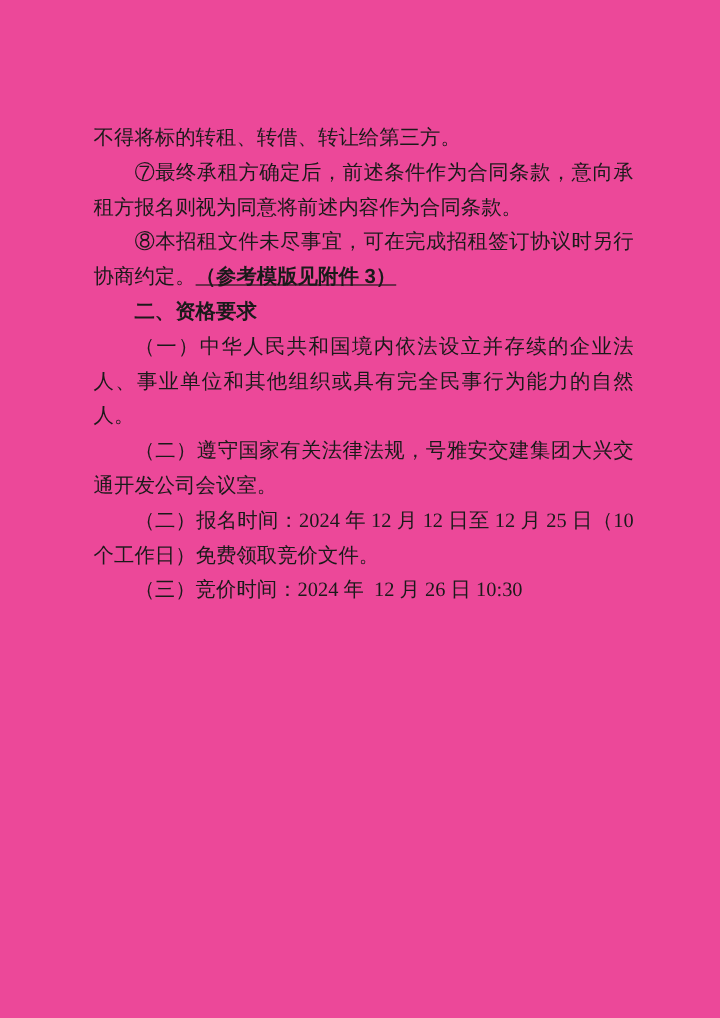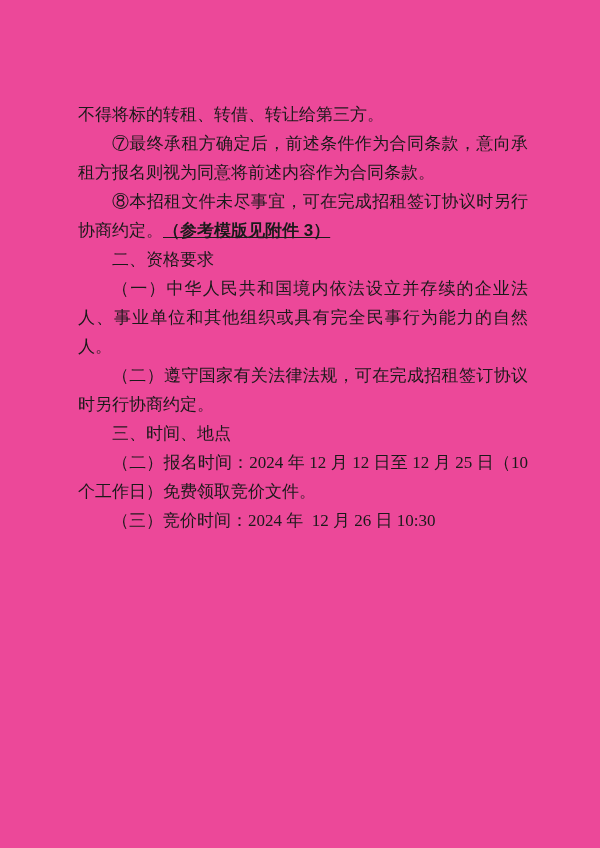--- a/index.html
+++ b/index.html
@@ -28,21 +28,21 @@
     text-align: justify;
     text-justify: inter-character;
     text-indent: 2em;
     white-space: pre-wrap;
     word-break: break-all;
   }
   .para.noindent {
     text-indent: 0;
   }
   .heading {
-    font-weight: 400;
+    font-weight: 700;
     font-family: "Liberation Sans", "DejaVu Sans", sans-serif;
   }
   .bold {
     font-weight: 700;
   }
   .bold-hei {
     font-weight: 700;
     font-family: "Liberation Sans", "DejaVu Sans", sans-serif;
     text-decoration: underline;
   }
@@ -55,23 +55,22 @@
   <p class="para noindent"><span>不得将标的转租、转借、转让给第三方。</span></p>
 
   <p class="para"><span>⑦最终承租方确定后，前述条件作为合同条款，意向承租方报名则视为同意将前述内容作为合同条款。</span></p>
 
   <p class="para"><span>⑧本招租文件未尽事宜，可在完成招租签订协议时另行协商约定。</span><span class="bold-hei">（参考模版见附件 3）</span></p>
 
   <p class="para heading"><span>二、资格要求</span></p>
 
   <p class="para"><span>（一）中华人民共和国境内依法设立并存续的企业法人、事业单位和其他组织或具有完全民事行为能力的自然人。</span></p>
 
-  <p class="para"><span>（二）遵守国家有关法律法规，可在完成招租签订协议时另行协商约定。</span></p>
+  <p class="para"><span>（二）遵守国家有关法律法规，号雅安交建集团大兴交通开发公司会议室。</span></p>
 
-  <p class="para heading"><span>三、时间、地点</span></p>
 
 
   <p class="para"><span>（二）报名时间：2024 年 12 月 12 日至 12 月 25 日（10 个工作日）免费领取竞价文件。</span></p>
 
 
 
   <p class="para"><span>（三）竞价时间：2024 年  12 月 26 日 10:30</span></p>
 
 
 </div>

